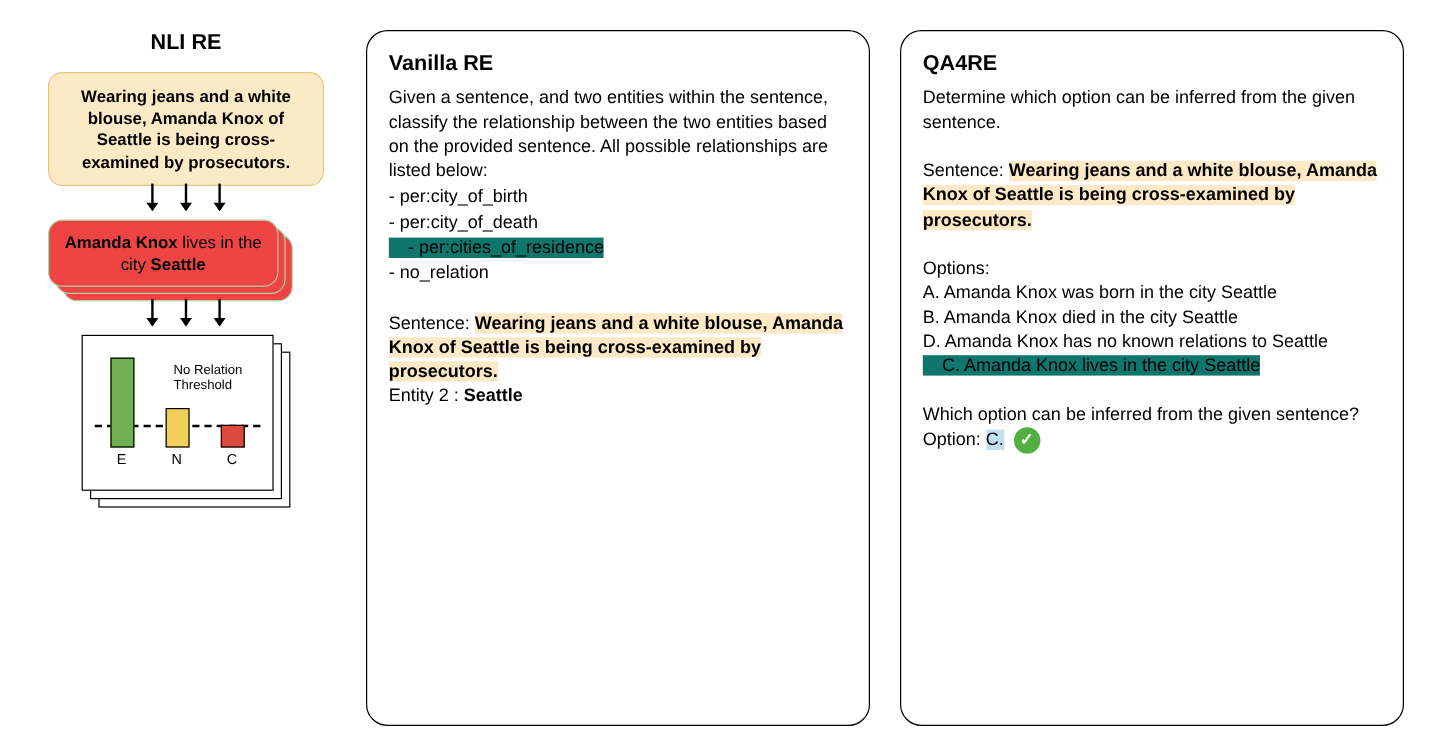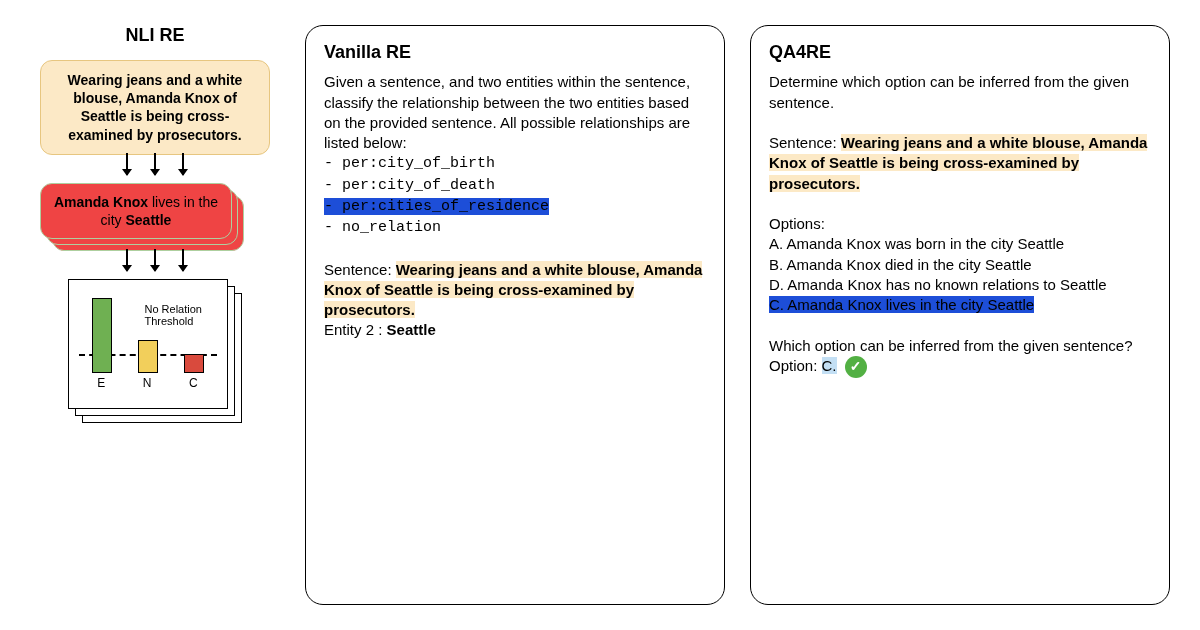--- a/index.html
+++ b/index.html
@@ -150,23 +150,23 @@
     position: relative;
     line-height: 1.35;
   }
   .panel .ptitle {
     font-weight: 700;
     font-size: 18px;
     text-align: left;
     margin-bottom: 8px;
   }
   .hl-orange { background: #fce9c6; }
-  .hl-green { background: #1d4ed8; }
+  .hl-green { background: #0f766e; padding-left: 16px; }
   .hl-blue { background: #c3dff4; }
-  .rel-list div { margin: 1px 0; font-family: Liberation Mono, monospace; }
+  .rel-list div { margin: 1px 0; }
   .mark {
     display: inline-flex;
     width: 22px;
     height: 22px;
     border-radius: 50%;
     align-items: center;
     justify-content: center;
     color: #fff;
     font-weight: 700;
     font-size: 14px;

